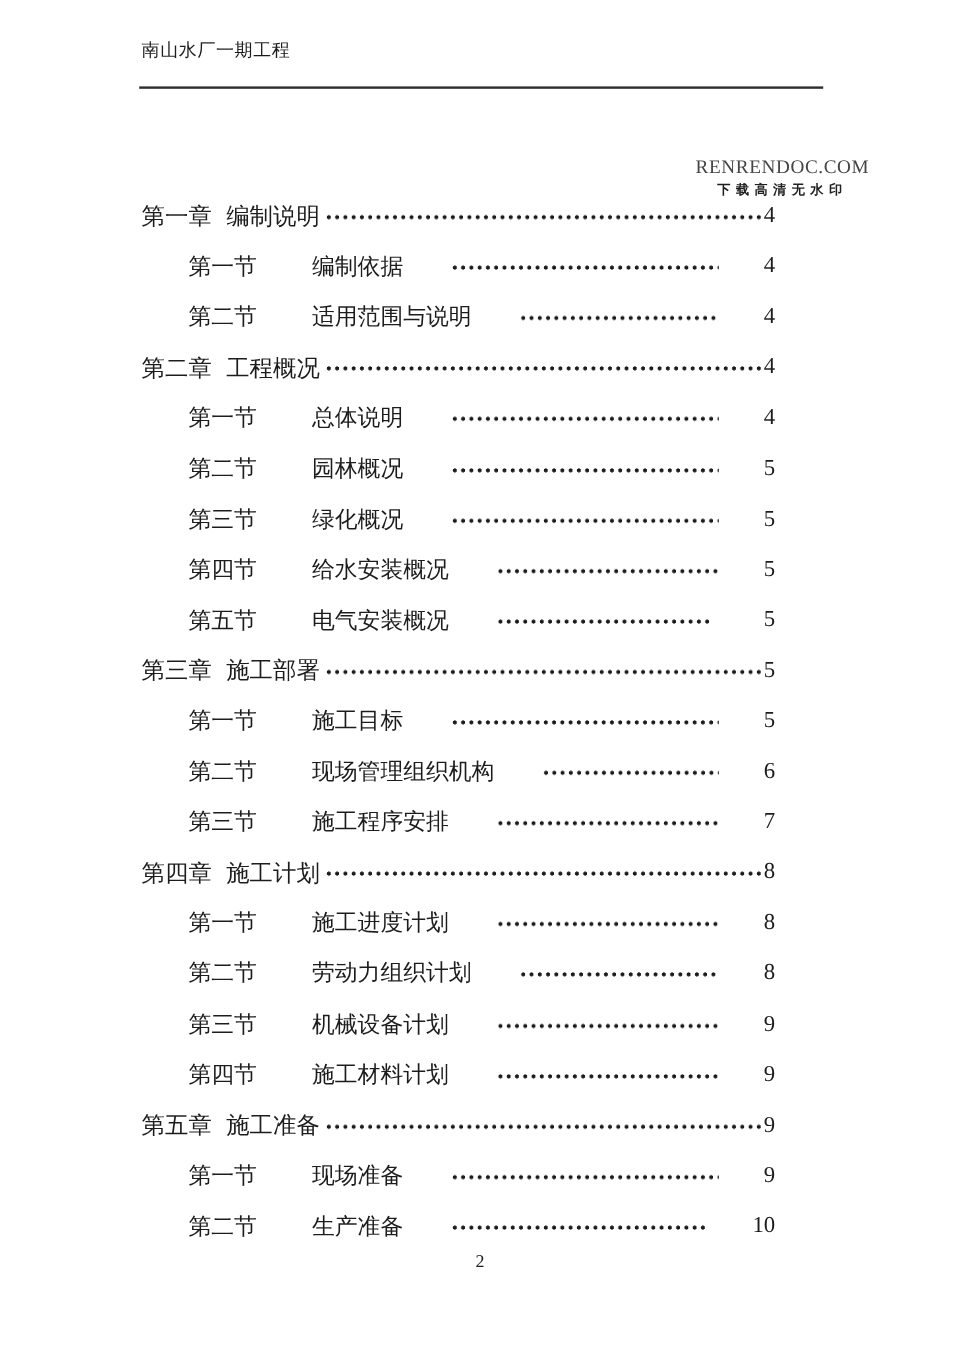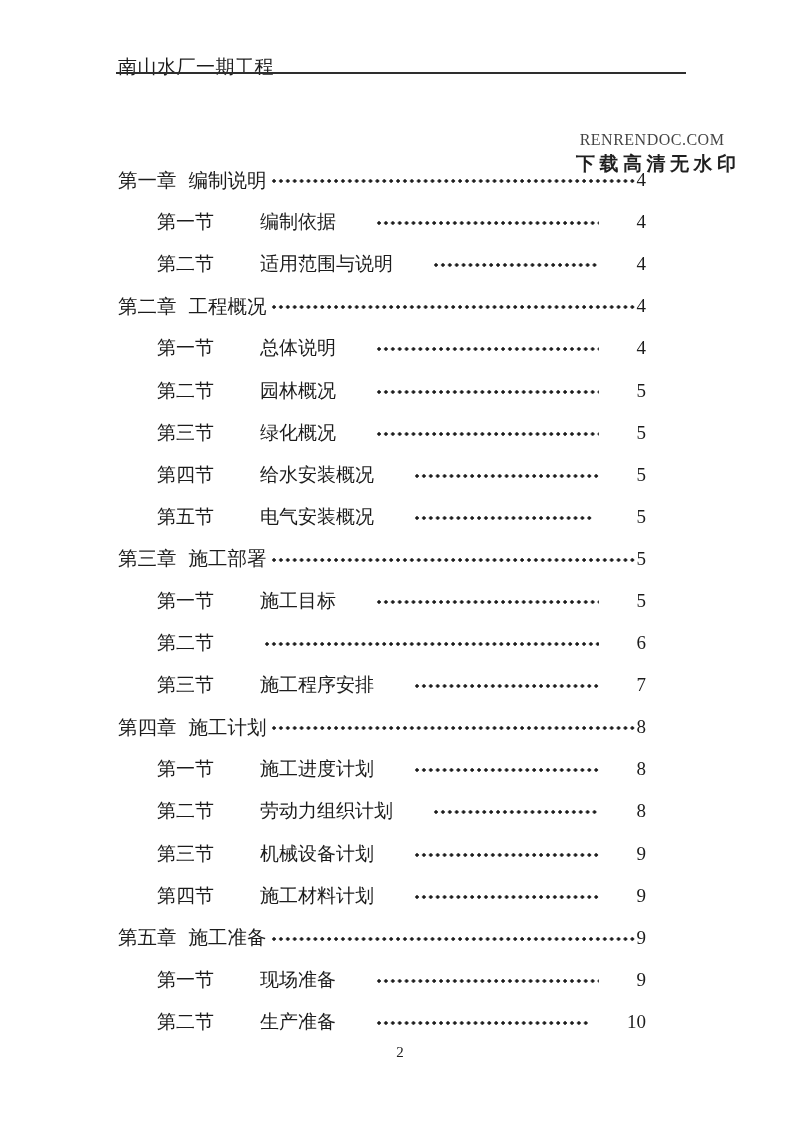--- a/index.html
+++ b/index.html
@@ -7,41 +7,41 @@
   body {
     width: 800px; height: 1132px;
     font-family: "Liberation Serif", "DejaVu Serif", serif;
     color: #1c1c1c;
     position: relative;
     overflow: hidden;
   }
   .page { position: relative; width: 800px; height: 1132px; background: #fff; }
 
   
-  .header-text { position: absolute; left: 118px; top: 54px; font-size: 19px; letter-spacing: 0.5px; }
+  .header-text { position: absolute; left: 118px; top: 33px; font-size: 15px; letter-spacing: 0.5px; }
   .header-rule { position: absolute; left: 116px; top: 72px; width: 570px; height: 2px; background: #2e2e2e; }
 
   
   .doc-title {
     position: absolute; top: 82px; left: 0; width: 100%;
     text-align: center; font-size: 27px; white-space: pre; letter-spacing: 1px;
   }
 
   
   .watermark { position: absolute; left: 576px; top: 131px; width: 152px; text-align: center; z-index: 5; }
   .wm-cn {
     font-size: 37px; font-weight: bold; line-height: 1;
     font-family: "Liberation Serif", "DejaVu Serif", serif; color: #111; white-space: nowrap;
   }
   .wm-en {
     font-size: 16px; line-height: 1.05; letter-spacing: 0.5px; margin-top: 1px;
     font-family: Liberation Serif, serif; color: #454545; white-space: nowrap;
   }
   .wm-sub {
-    font-size: 19px; font-weight: bold; letter-spacing: 4.5px; margin-top: 2px;
+    font-size: 11px; font-weight: bold; letter-spacing: 4.5px; margin-top: 2px;
     font-family: "Liberation Sans", "DejaVu Sans", sans-serif; color: #1f1f1f; white-space: nowrap;
   }
 
   
   .toc { position: absolute; left: 118px; top: 159px; width: 528px; z-index: 1; }
   .toc-row { display: flex; align-items: center; height: 42.1px; font-size: 19.5px; }
   .toc-row.level2 { padding-left: 39px; font-size: 19px; gap: 36px; }
   .toc-num  { white-space: pre; }
   .level1 .toc-num { margin-right: 12px; }
   .level2 .toc-num { margin-right: 10px; }
@@ -134,20 +134,21 @@
     <span class="page-num">5</span>
   </div>
       <div class="toc-row level2">
     <span class="toc-num">第一节</span>
     <span class="toc-title">施工目标</span>
     <span class="leader"></span>
     <span class="page-num">5</span>
   </div>
       <div class="toc-row level2">
     <span class="toc-num">第二节</span>
+    <span class="toc-title">现场管理组织机构</span>
     <span class="leader"></span>
     <span class="page-num">6</span>
   </div>
       <div class="toc-row level2">
     <span class="toc-num">第三节</span>
     <span class="toc-title">施工程序安排</span>
     <span class="leader"></span>
     <span class="page-num">7</span>
   </div>
       <div class="toc-row level1">

